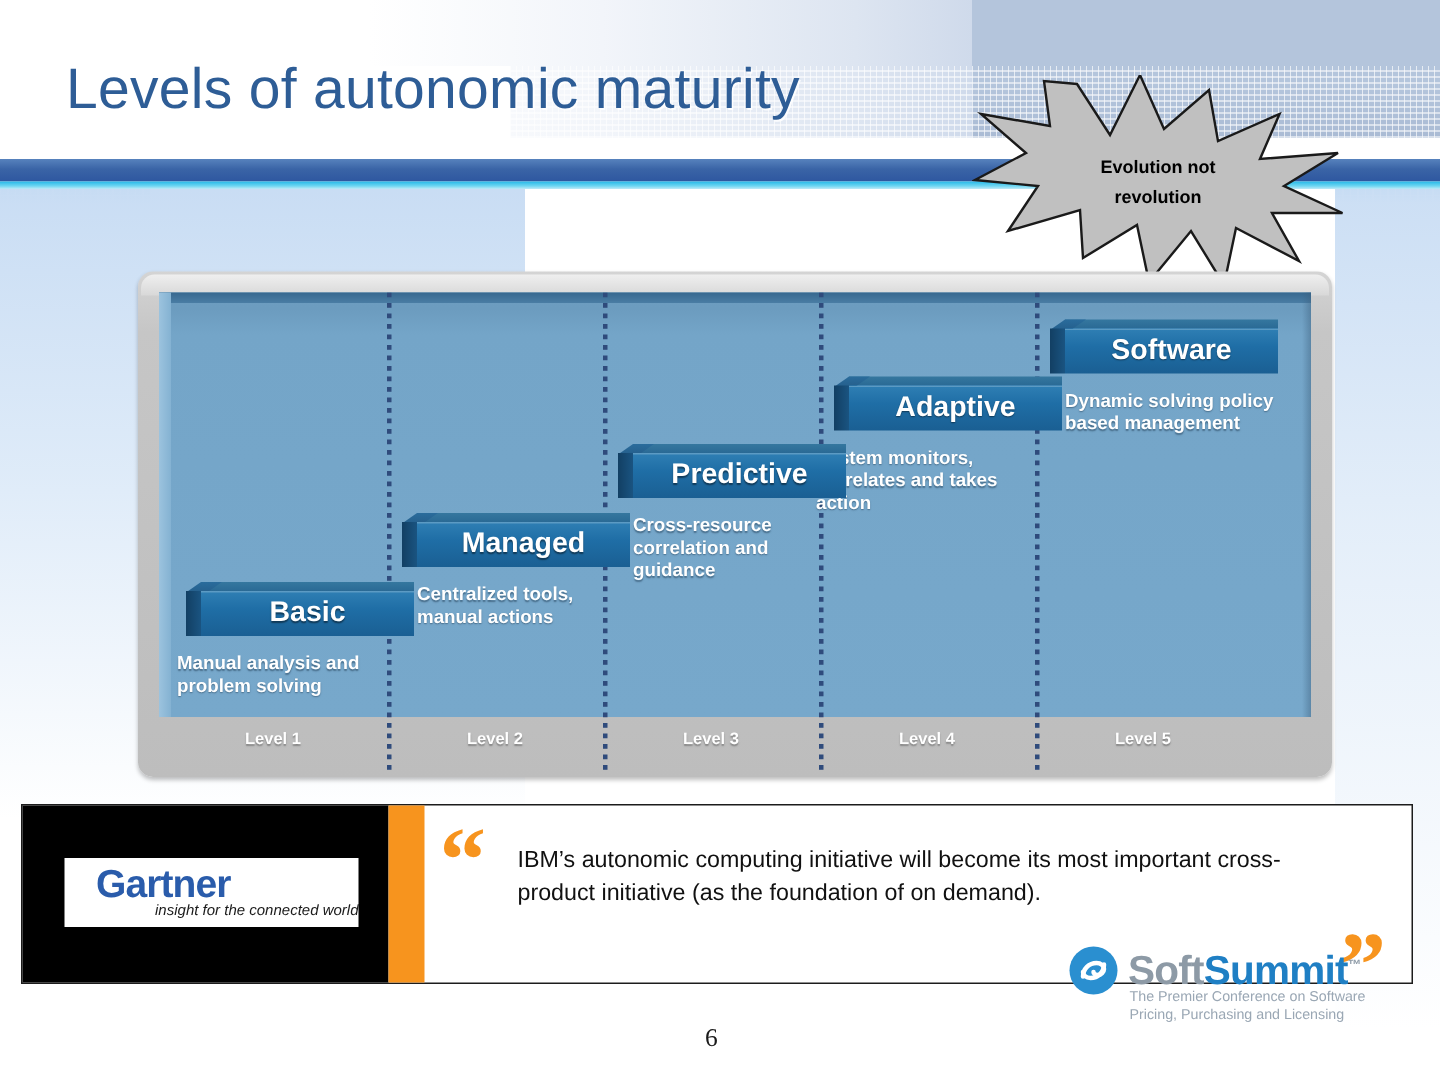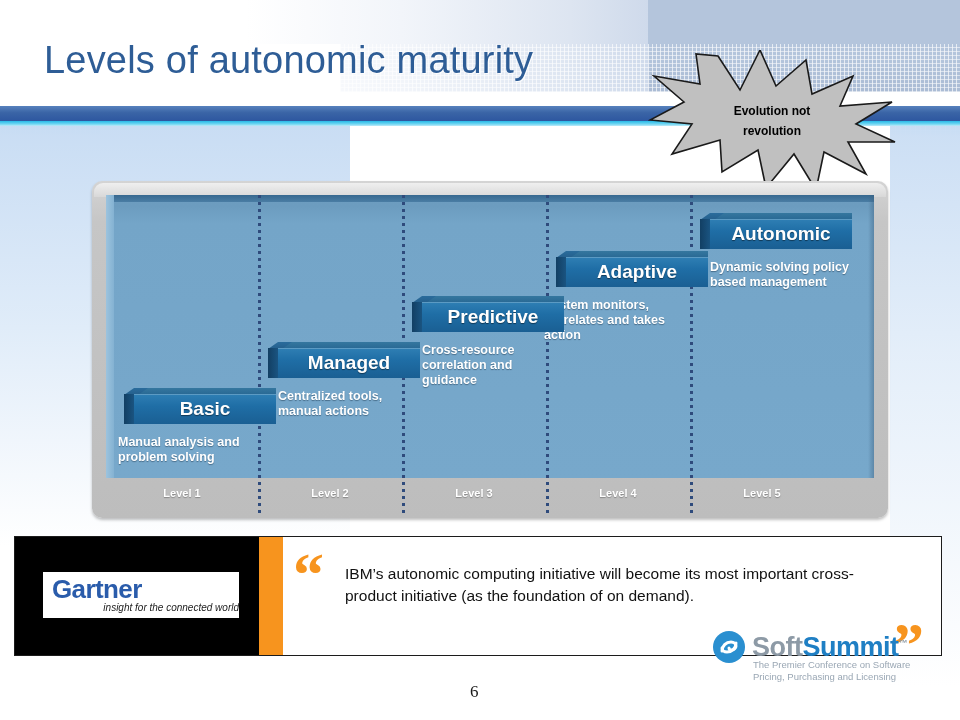--- a/index.html
+++ b/index.html
@@ -164,21 +164,21 @@
   }
   .gartner-black{
     position:absolute;left:0px;top:0px;width:244px;height:118px;background:#000000;
   }
   .gartner-white{
     position:absolute;left:28px;top:35px;width:196px;height:46px;background:#ffffff;
     display:flex;flex-direction:column;align-items:flex-start;justify-content:center;
   }
   .gartner-word{
     font-size:26px;font-weight:bold;color:#2a5cab;letter-spacing:-.6px;
-    line-height:26px;padding-left:9px;
+    line-height:26px;padding-left:21px;
   }
   .gartner-tag{
     font-size:10px;font-style:italic;color:#1a1a1a;line-height:12px;
     width:100%;text-align:right;padding-right:6px;
   }
   .orange-bar{
     position:absolute;left:244px;top:0px;width:24px;height:118px;background:#F7941E;
   }
   .quote-open{
     position:absolute;left:278px;top:6px;font-size:62px;line-height:62px;
@@ -257,21 +257,21 @@
 
     <div class="divider" style="left:166px;"></div>
     <div class="divider" style="left:310px;"></div>
     <div class="divider" style="left:454px;"></div>
     <div class="divider" style="left:598px;"></div>
 
     <div class="step" style="left:608px;top:32px;width:152px;">
       <div class="step-topcap" style="left:10px;right:0;"></div>
       <div class="step-top" style="width:14px;"></div>
       <div class="step-side"></div>
-      <div class="step-face">Autonomic</div>
+      <div class="step-face">Software</div>
     </div>
     <div class="desc" style="left:618px;top:79px;width:140px;">Dynamic solving policy based management</div>
 
     <div class="step" style="left:464px;top:70px;width:152px;">
       <div class="step-topcap" style="left:10px;right:0;"></div>
       <div class="step-top" style="width:14px;"></div>
       <div class="step-side"></div>
       <div class="step-face">Adaptive</div>
     </div>
     <div class="desc" style="left:452px;top:117px;width:132px;">System monitors, correlates and takes action</div>

